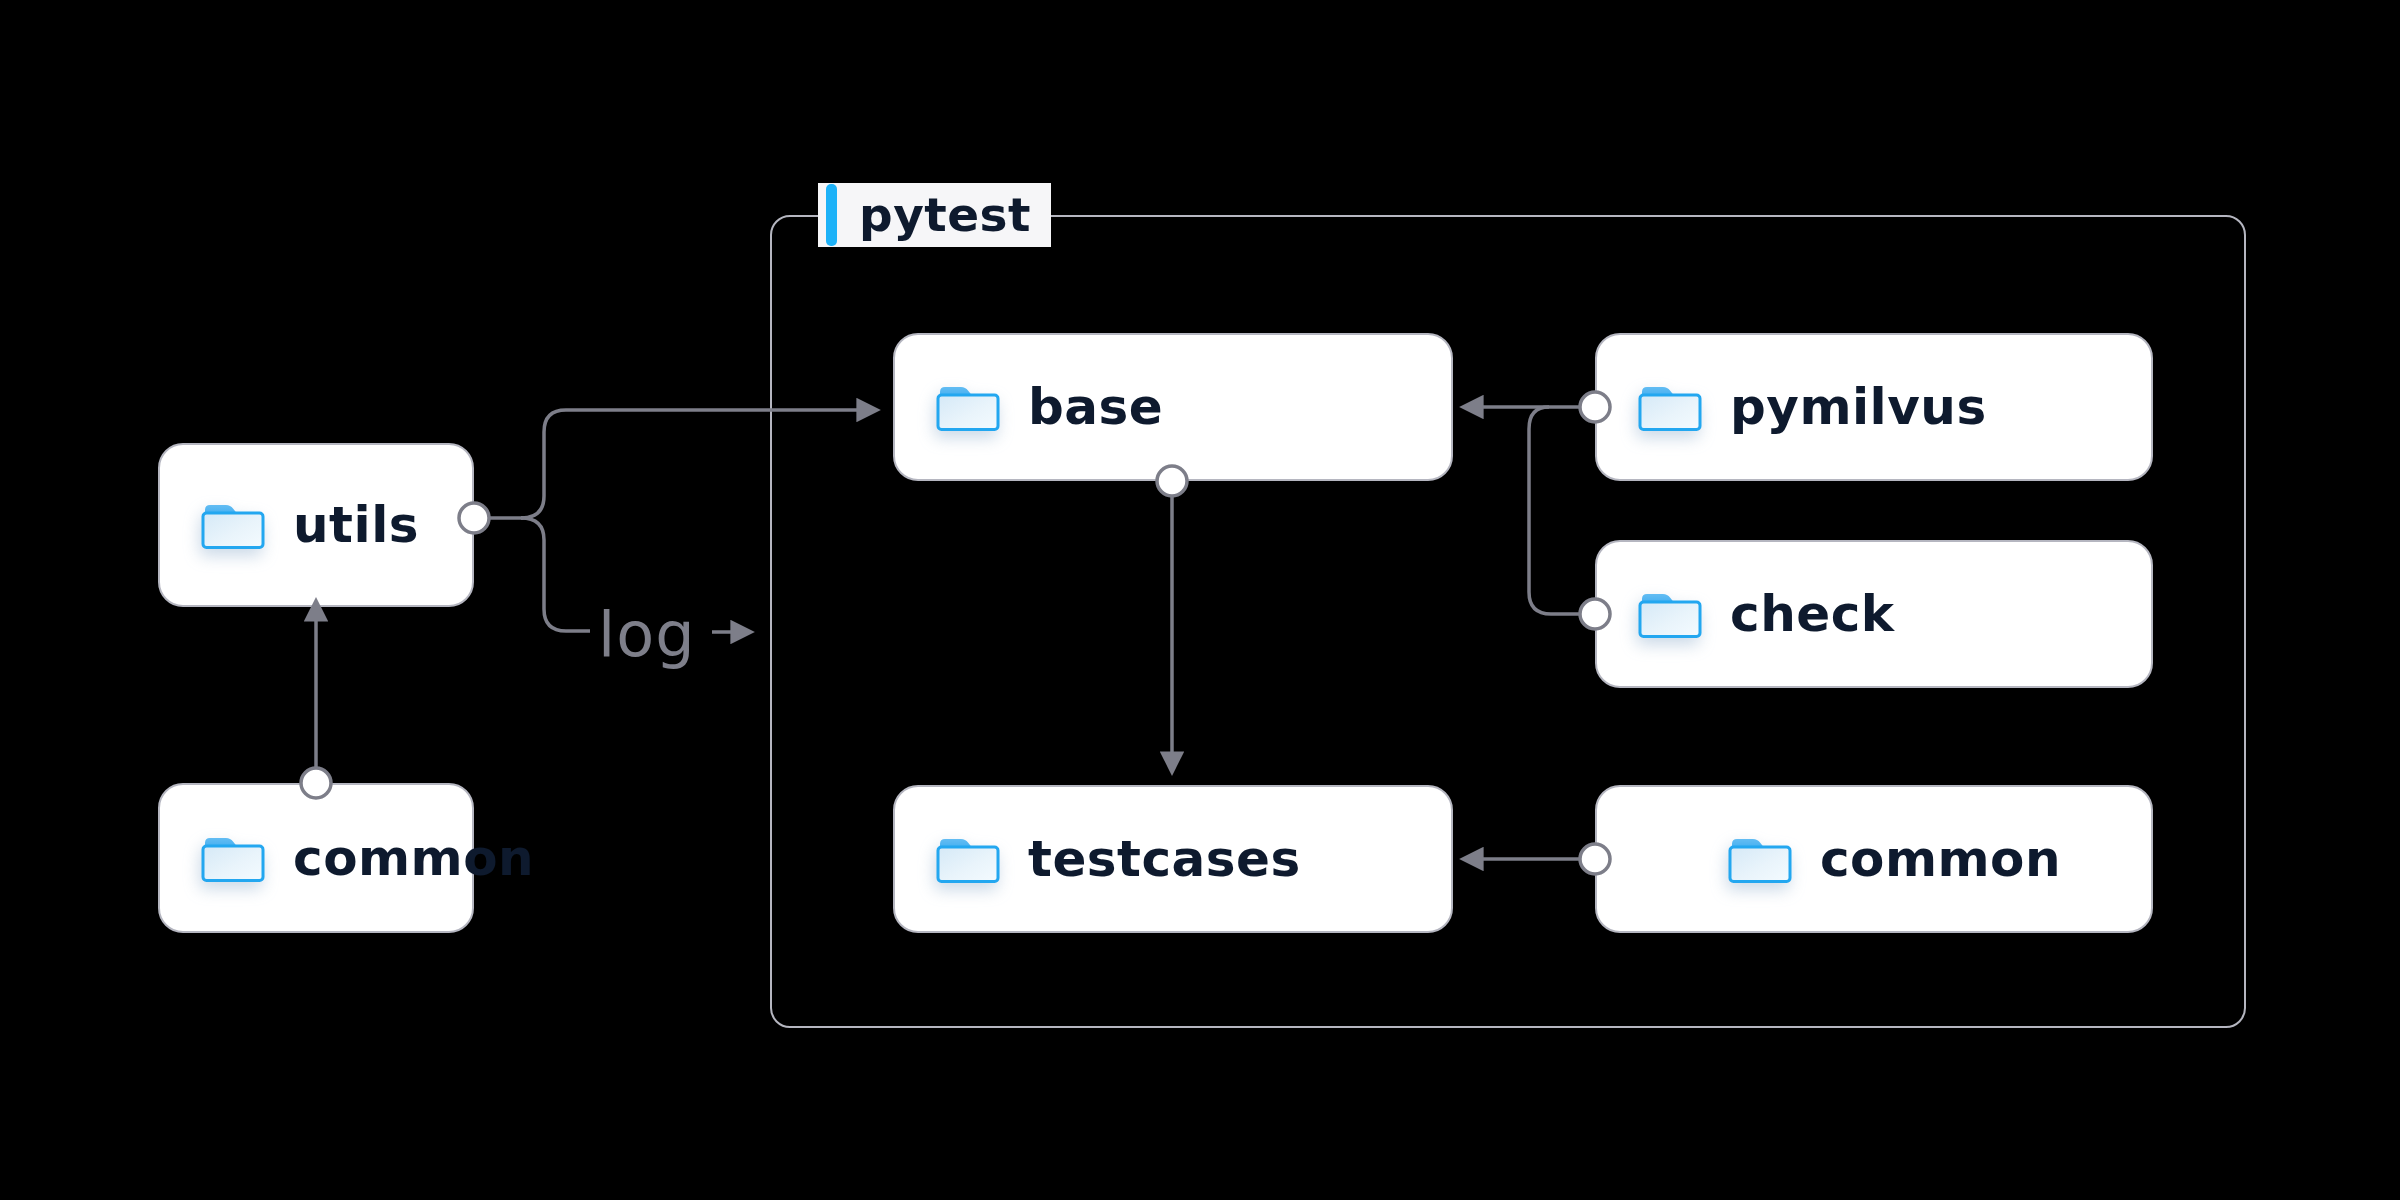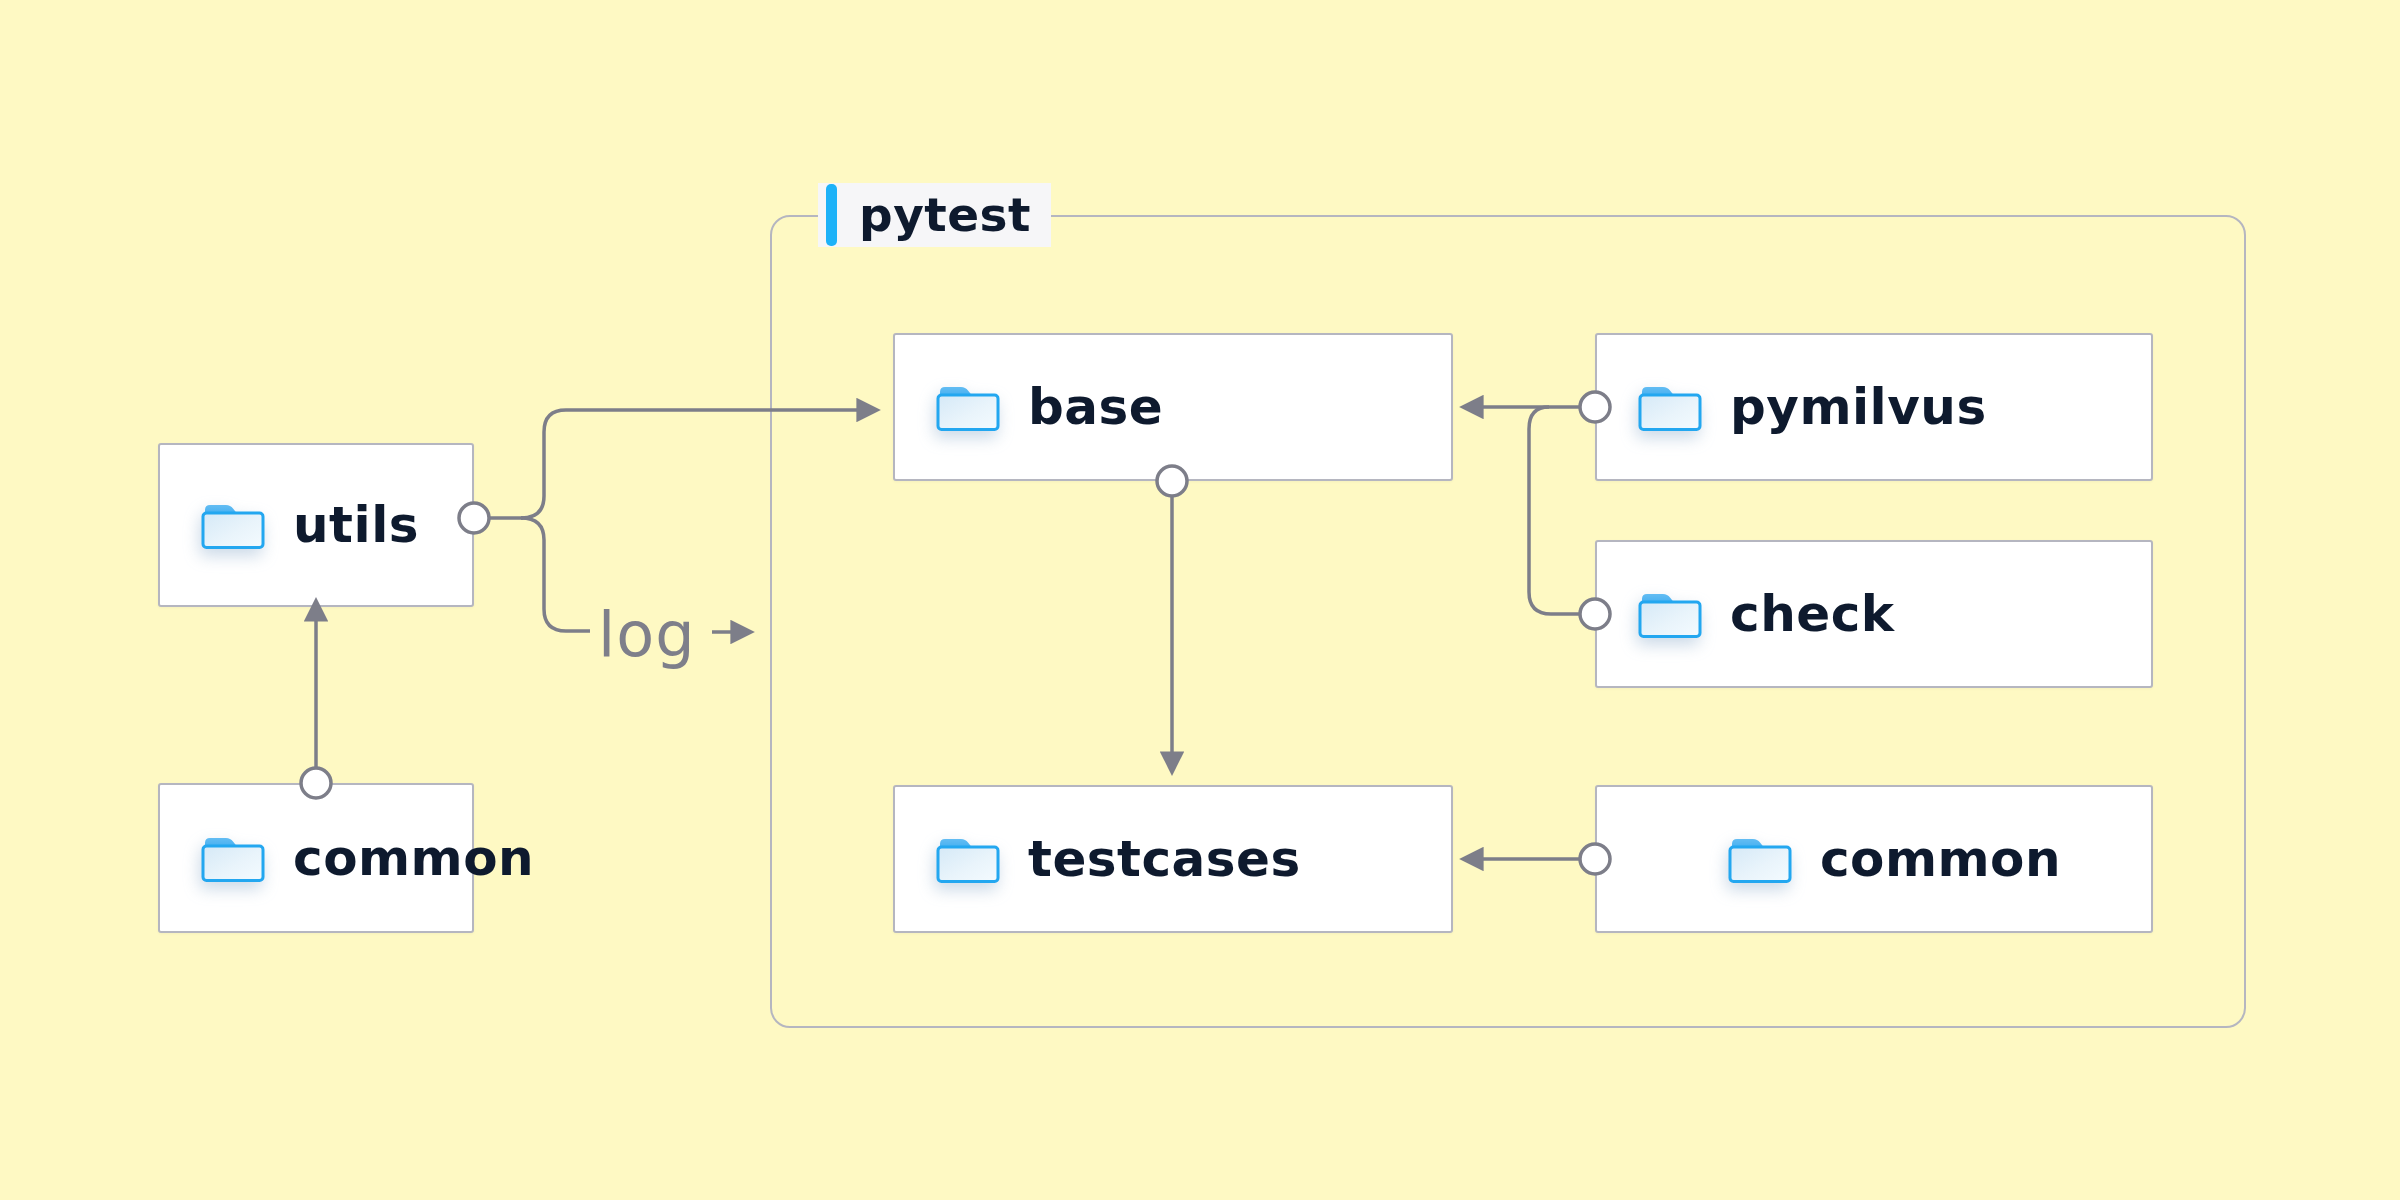--- a/index.html
+++ b/index.html
@@ -4,21 +4,21 @@
 <style>
   html, body { margin: 0; padding: 0; }
   body {
     font-family: "DejaVu Sans", "Liberation Sans", sans-serif;
     background: #f6f6f8;
   }
   .canvas {
     position: relative;
     width: 2400px;
     height: 1200px;
-    background: #fef9c3;
+    background: #000000;
     overflow: hidden;
   }
 
   
   .group {
     position: absolute;
     left: 770px; top: 215px;
     width: 1476px; height: 813px;
     border: 2.5px solid #b5b6c0;
     border-radius: 20px;
@@ -65,21 +65,21 @@
     fill: #ffffff;
     stroke: #7d7e89;
     stroke-width: 3.5;
   }
 
   
   .node {
     position: absolute;
     background: #ffffff;
     border: 2.5px solid #b5b6c0;
-    border-radius: 3px;
+    border-radius: 25px;
     box-sizing: border-box;
     display: flex;
     align-items: center;
     padding-left: 40px;
     gap: 27px;
     z-index: 1;
     box-shadow: 0 1px 3px rgba(20,30,60,0.04);
   }
   .node .label {
     font-size: 50px;

